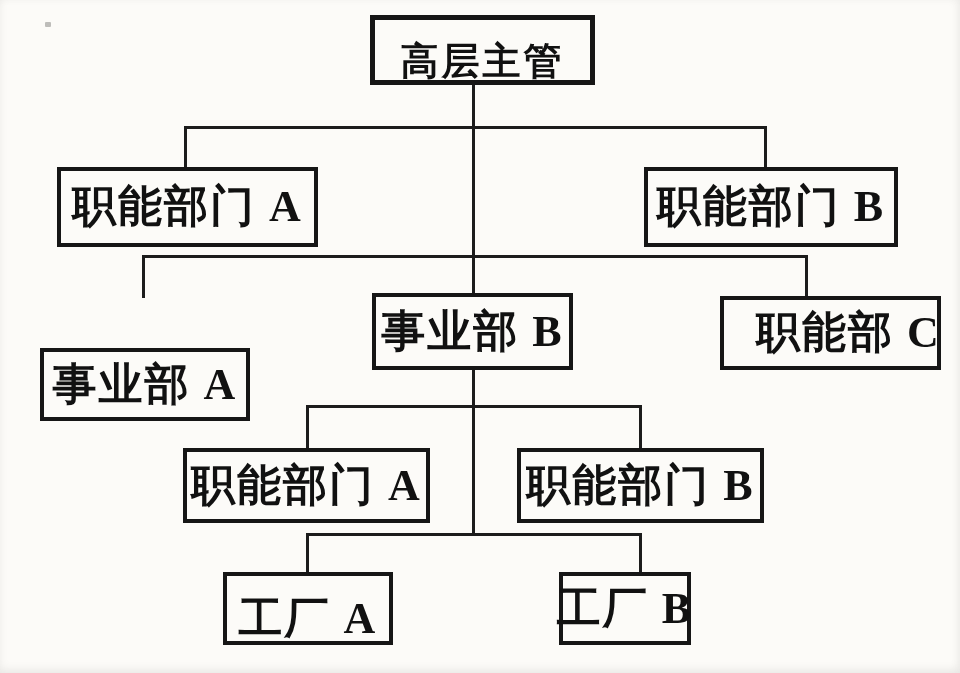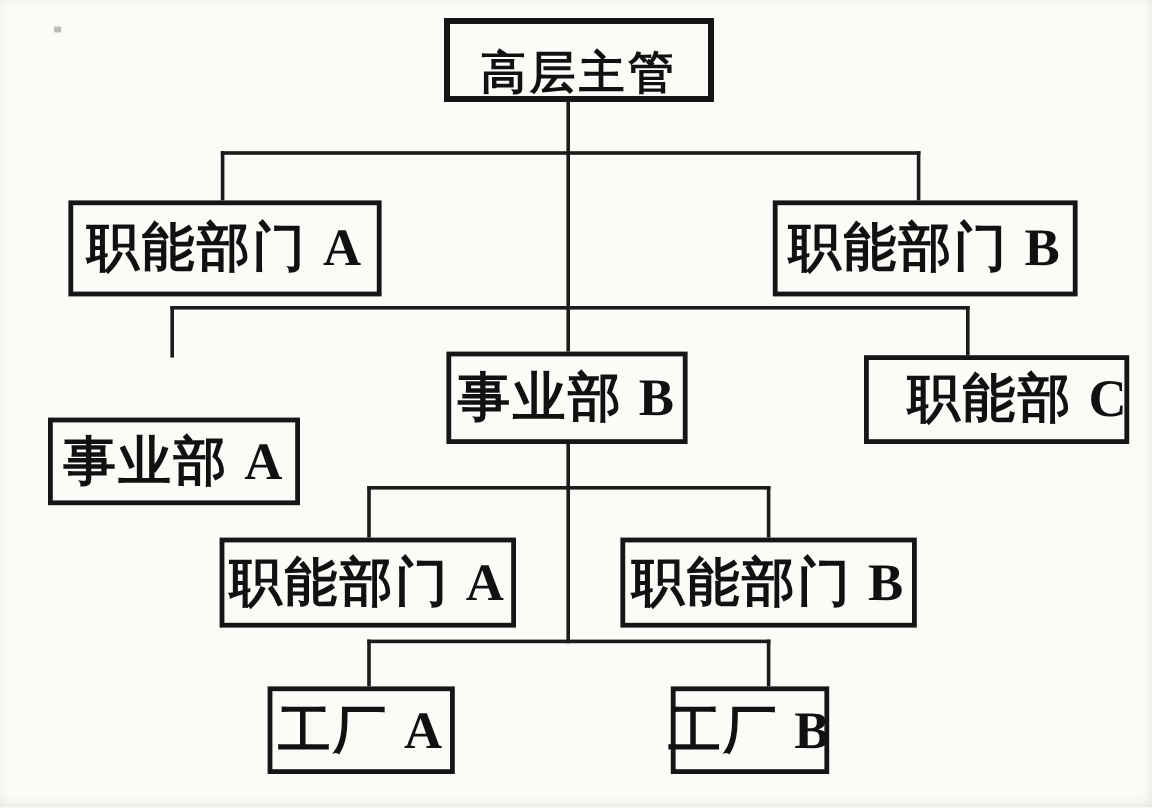--- a/index.html
+++ b/index.html
@@ -100,21 +100,21 @@
   </div>
 
   <div class="node" style="left:183px; top:448px; width:247px; height:75px;">
     <span>职能部门 A</span>
   </div>
 
   <div class="node" style="left:517px; top:448px; width:247px; height:75px;">
     <span>职能部门 B</span>
   </div>
 
-  <div class="node" style="left:223px; top:572px; width:156px; height:73px;">
+  <div class="node" style="left:223px; top:572px; width:170px; height:73px;align-items:flex-end;">
     <span>工厂 A</span>
   </div>
 
   <div class="node" style="left:559px; top:572px; width:132px; height:73px;">
     <span>工厂 B</span>
   </div>
 
 </div>
 
 </body></html>

